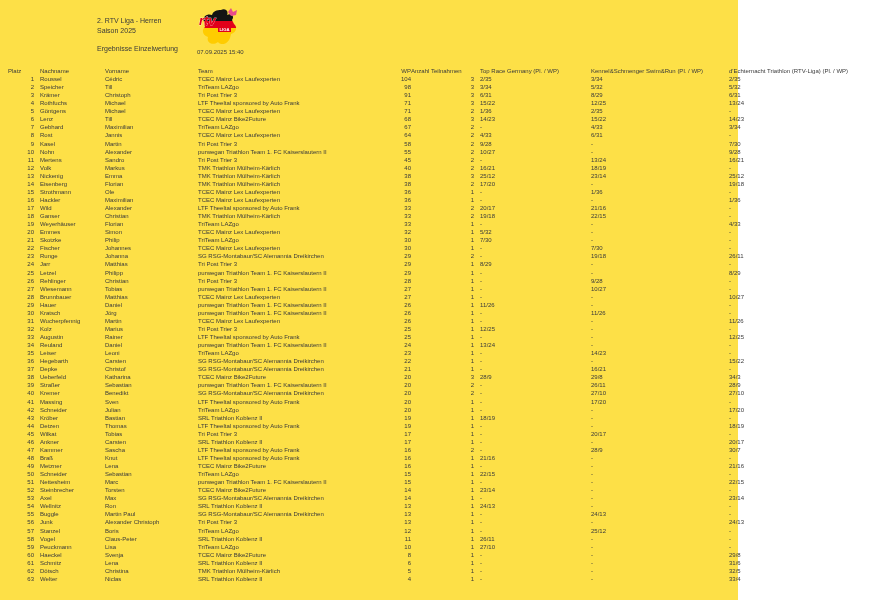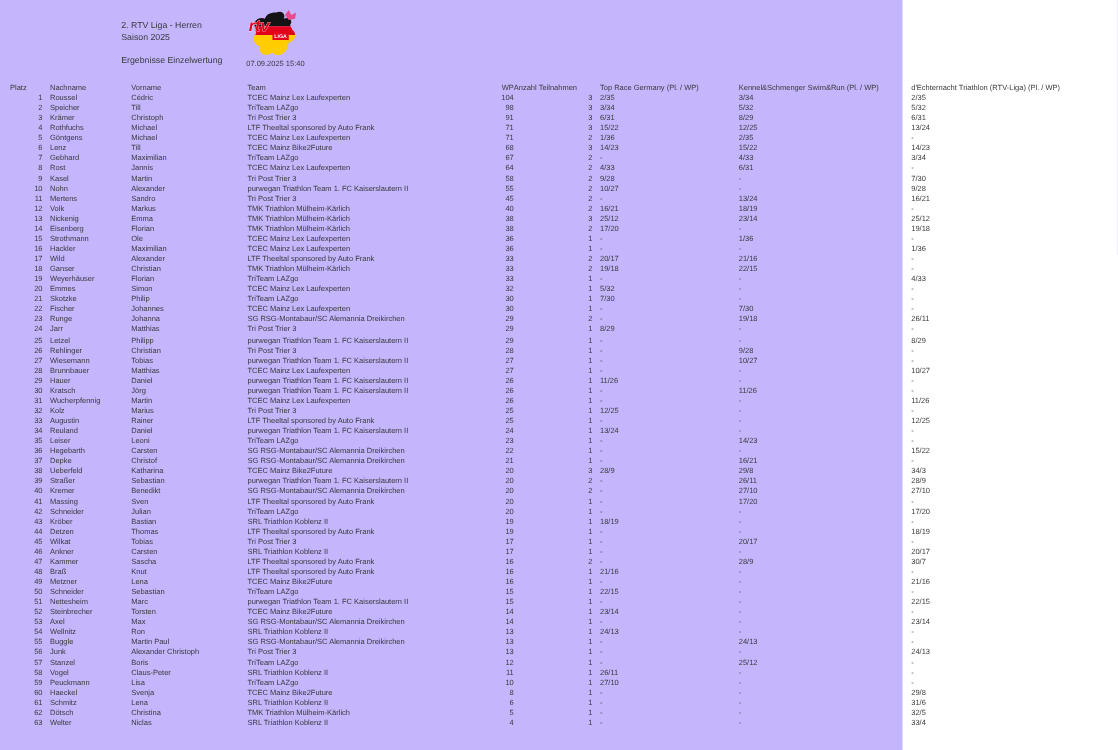--- a/index.html
+++ b/index.html
@@ -1,17 +1,17 @@
 <!DOCTYPE html>
 <html><head>
 <meta charset="utf-8">
 <style>
   html,body{margin:0;padding:0;background:#ffffff;}
   body{width:894px;height:600px;overflow:hidden;font-family:"Liberation Sans",sans-serif;color:#333;}
-  .page{position:relative;width:722px;height:600px;background:#c4b5fd;}
+  .page{position:relative;width:722px;height:600px;background:#fde047;padding-left:16px;}
 
   
   .titles{position:absolute;left:97px;top:16px;font-size:7px;line-height:10px;color:#3a3a3a;}
   .titles .t-sub{margin-top:8px;}
   .logoblock{position:absolute;left:197px;top:8px;width:70px;}
   .logoblock svg{display:block;}
   .gendate{font-size:6px;color:#3a3a3a;margin-top:1px;white-space:nowrap;}
 
   
   .thead,.trow{display:grid;grid-template-columns:26px 71px 93px 200px 13px 63px 116px 138px 166px;padding-left:8px;box-sizing:border-box;width:894px;}

